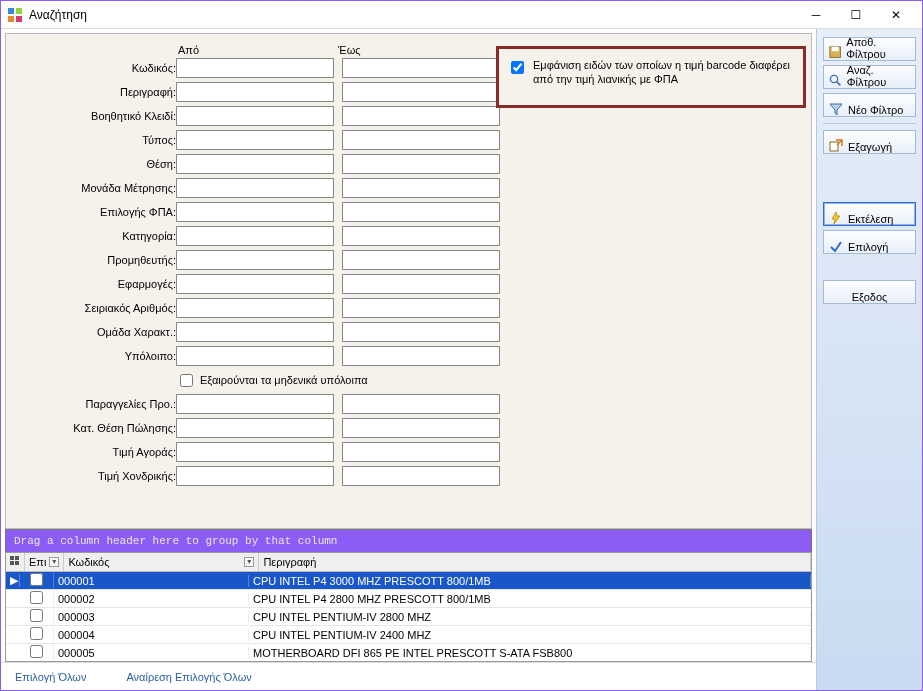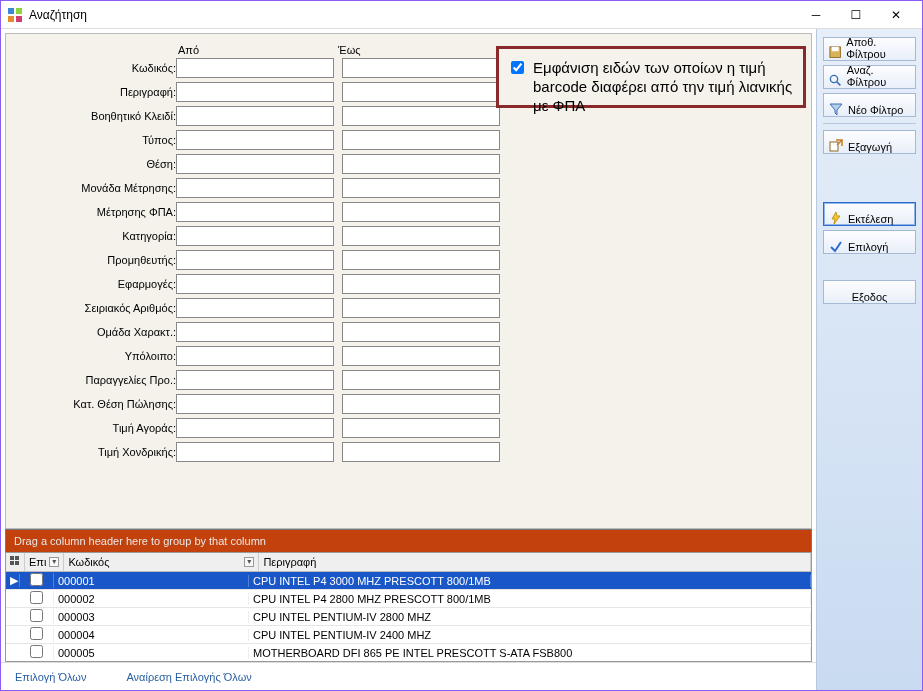--- a/index.html
+++ b/index.html
@@ -109,36 +109,37 @@
     width: 310px;
     height: 62px;
     border: 3px solid #8a2929;
     display: flex;
     align-items: flex-start;
     padding: 10px 8px;
     gap: 6px;
     background: #f5f2ec;
   }
   .highlight-box input[type="checkbox"] { margin-top: 2px; }
-  .highlight-box .cb-label { font-size: 15px; line-height: 1.25; }
+  .highlight-box .cb-label { font-size: 11px; line-height: 1.25; }
 
   .grid-area {
     flex: 1;
     display: flex;
     flex-direction: column;
     padding: 0 4px 0 4px;
     overflow: hidden;
   }
   .group-header {
-    background: #c2410c;
+    background: #8b5cf6;
     color: #e8e8e8;
     font-size: 11px;
     padding: 5px 8px;
     border: 1px solid #777;
     border-bottom: none;
+    font-family: Liberation Mono, monospace;
   }
   .grid {
     flex: 1;
     border: 1px solid #999;
     overflow: hidden;
     display: flex;
     flex-direction: column;
     background: #fff;
   }
   .grid-head {
@@ -290,21 +291,21 @@
                   <label>Θέση:</label>
                   <input type="text" style="">
                   <input type="text" style="">
                 </div>
                 <div class="filter-row">
                   <label>Μονάδα Μέτρησης:</label>
                   <input type="text" style="">
                   <input type="text" style="">
                 </div>
                 <div class="filter-row">
-                  <label>Μέτρησης ΦΠΑ:</label>
+                  <label>Επιλογής ΦΠΑ:</label>
                   <input type="text" style="">
                   <input type="text" style="">
                 </div>
                 <div class="filter-row">
                   <label>Κατηγορία:</label>
                   <input type="text" style="">
                   <input type="text" style="">
                 </div>
                 <div class="filter-row">
                   <label>Προμηθευτής:</label>
@@ -326,20 +327,27 @@
                   <input type="text" style="">
                   <input type="text" style="">
                 </div>
                 <div class="filter-row">
                   <label>Υπόλοιπο:</label>
                   <input type="text" style="">
                   <input type="text" style="">
                 </div>
               </div>
 
+            <div class="filter-row">
+              <label></label>
+              <div class="cb-row">
+                <input type="checkbox" style="">
+                <span>Εξαιρούνται τα μηδενικά υπόλοιπα</span>
+              </div>
+            </div>
 
             <div id="filter-rows-2">
                 <div class="filter-row">
                   <label>Παραγγελίες Προ.:</label>
                   <input type="text" style="">
                   <input type="text" style="">
                 </div>
                 <div class="filter-row">
                   <label>Κατ. Θέση Πώλησης:</label>
                   <input type="text" style="">

